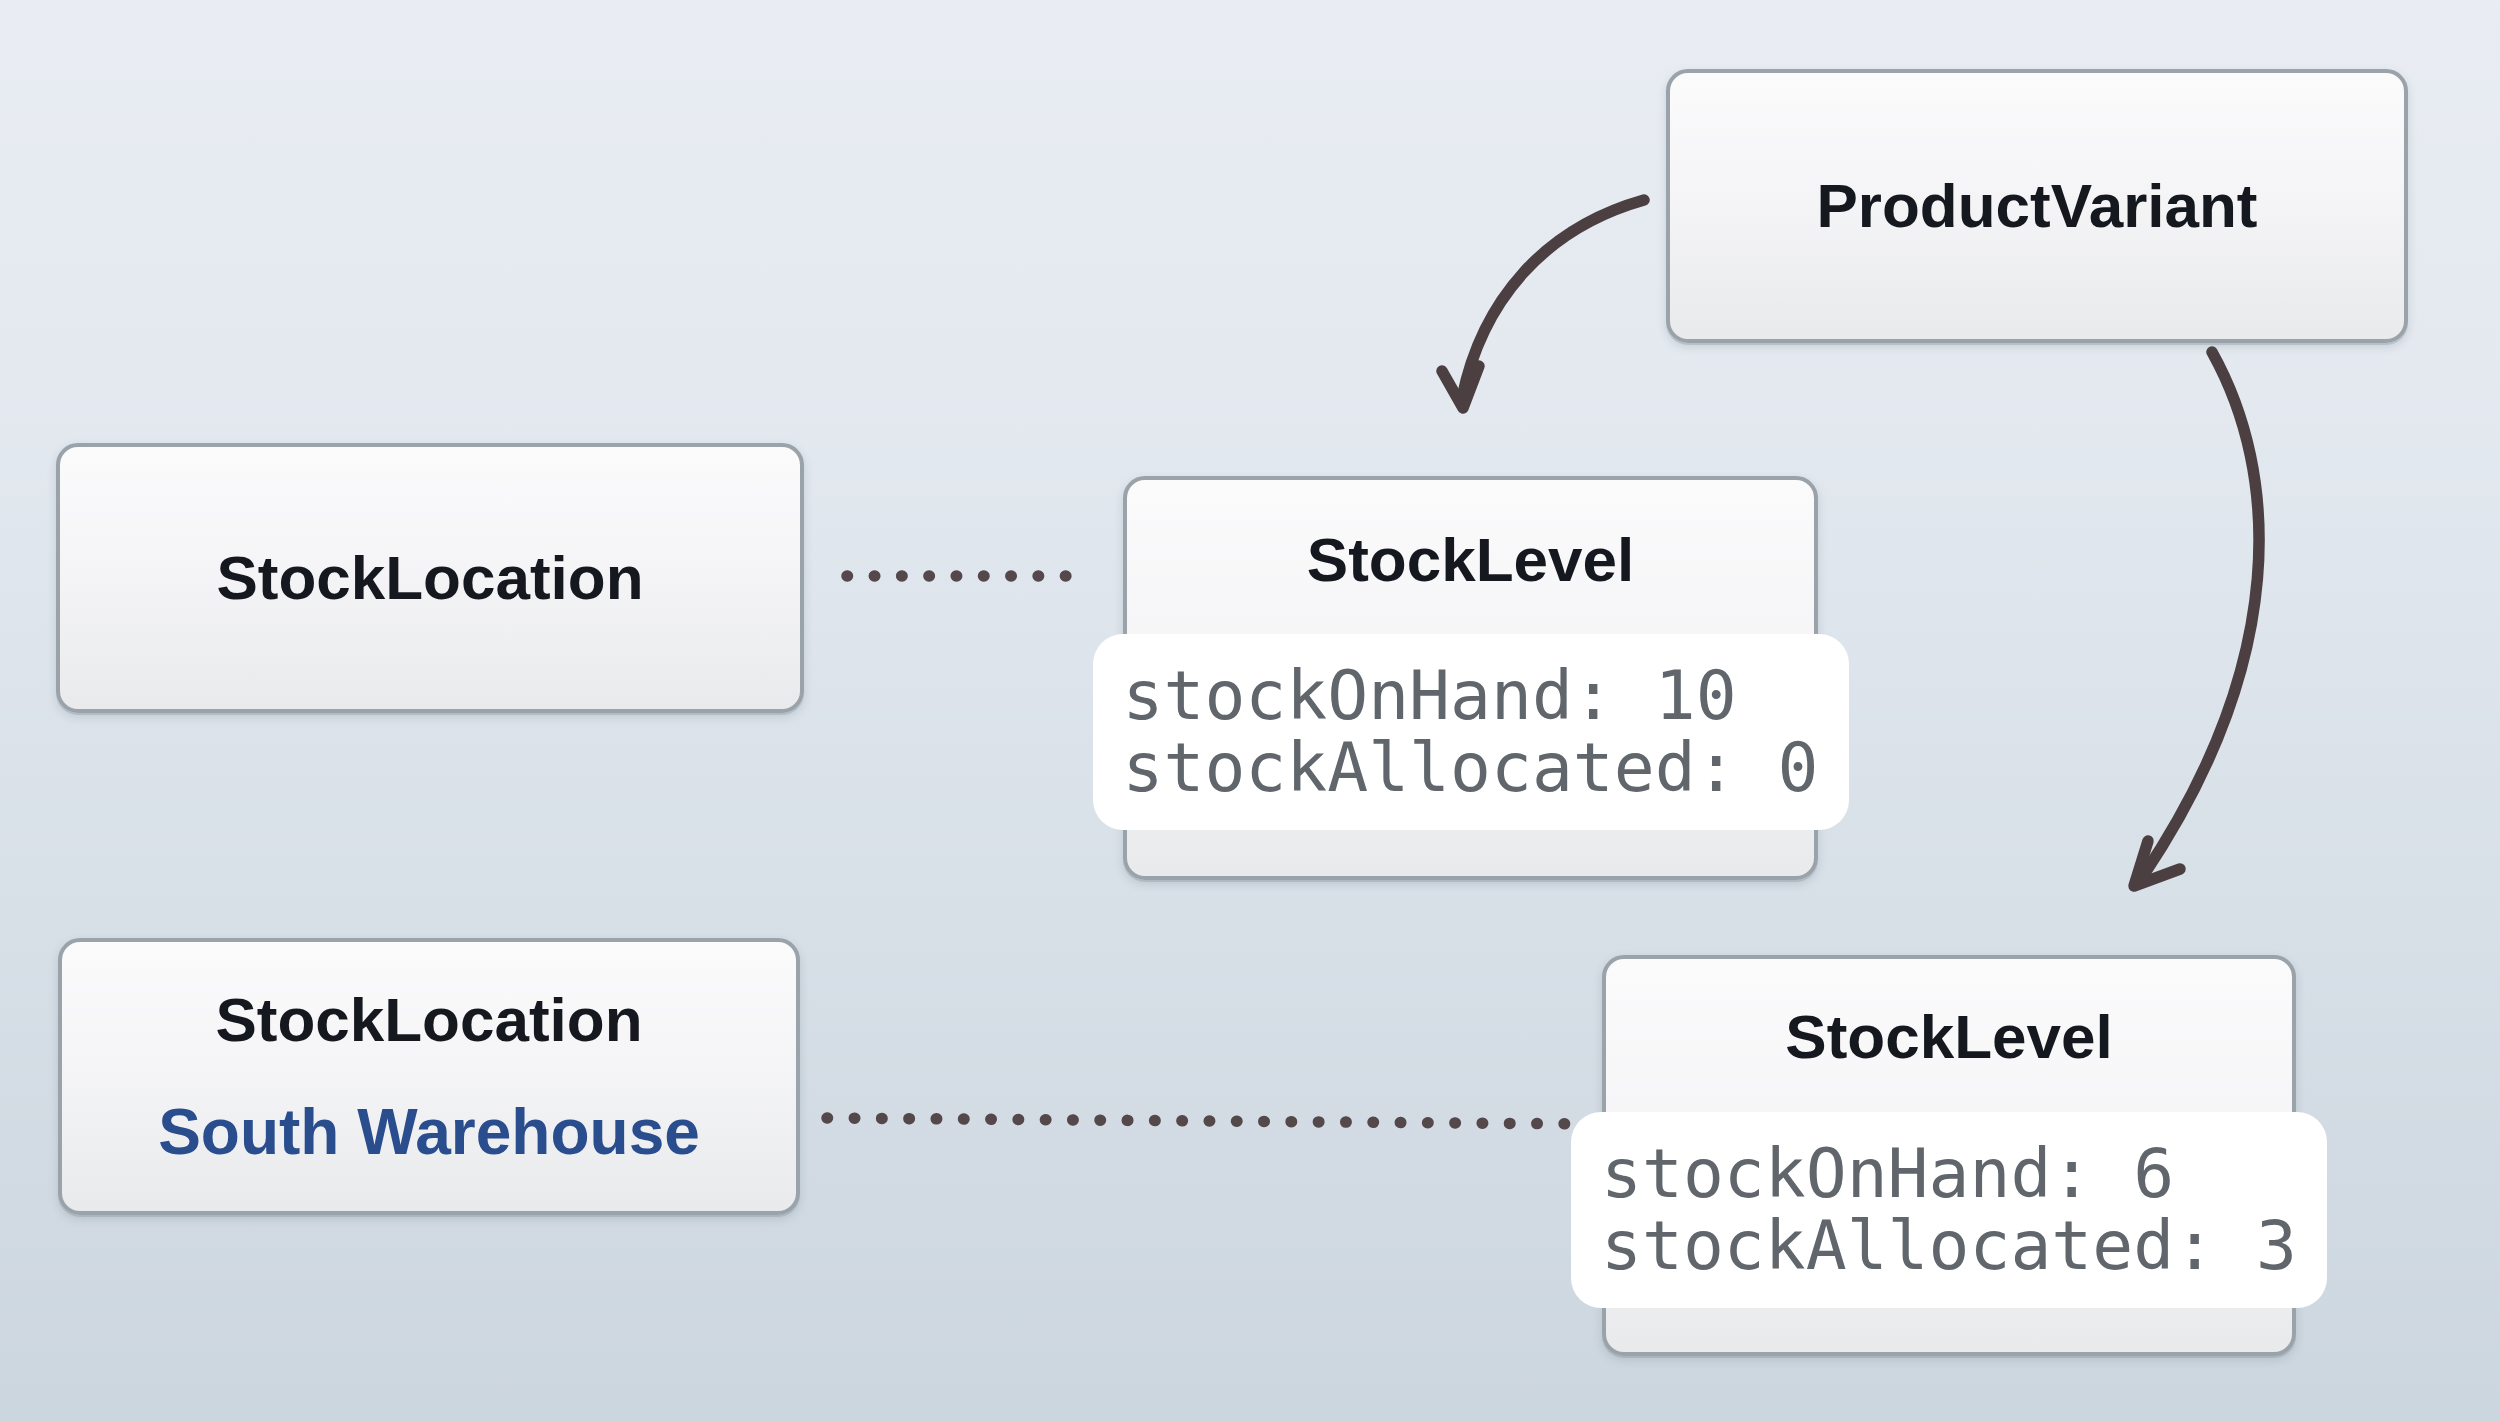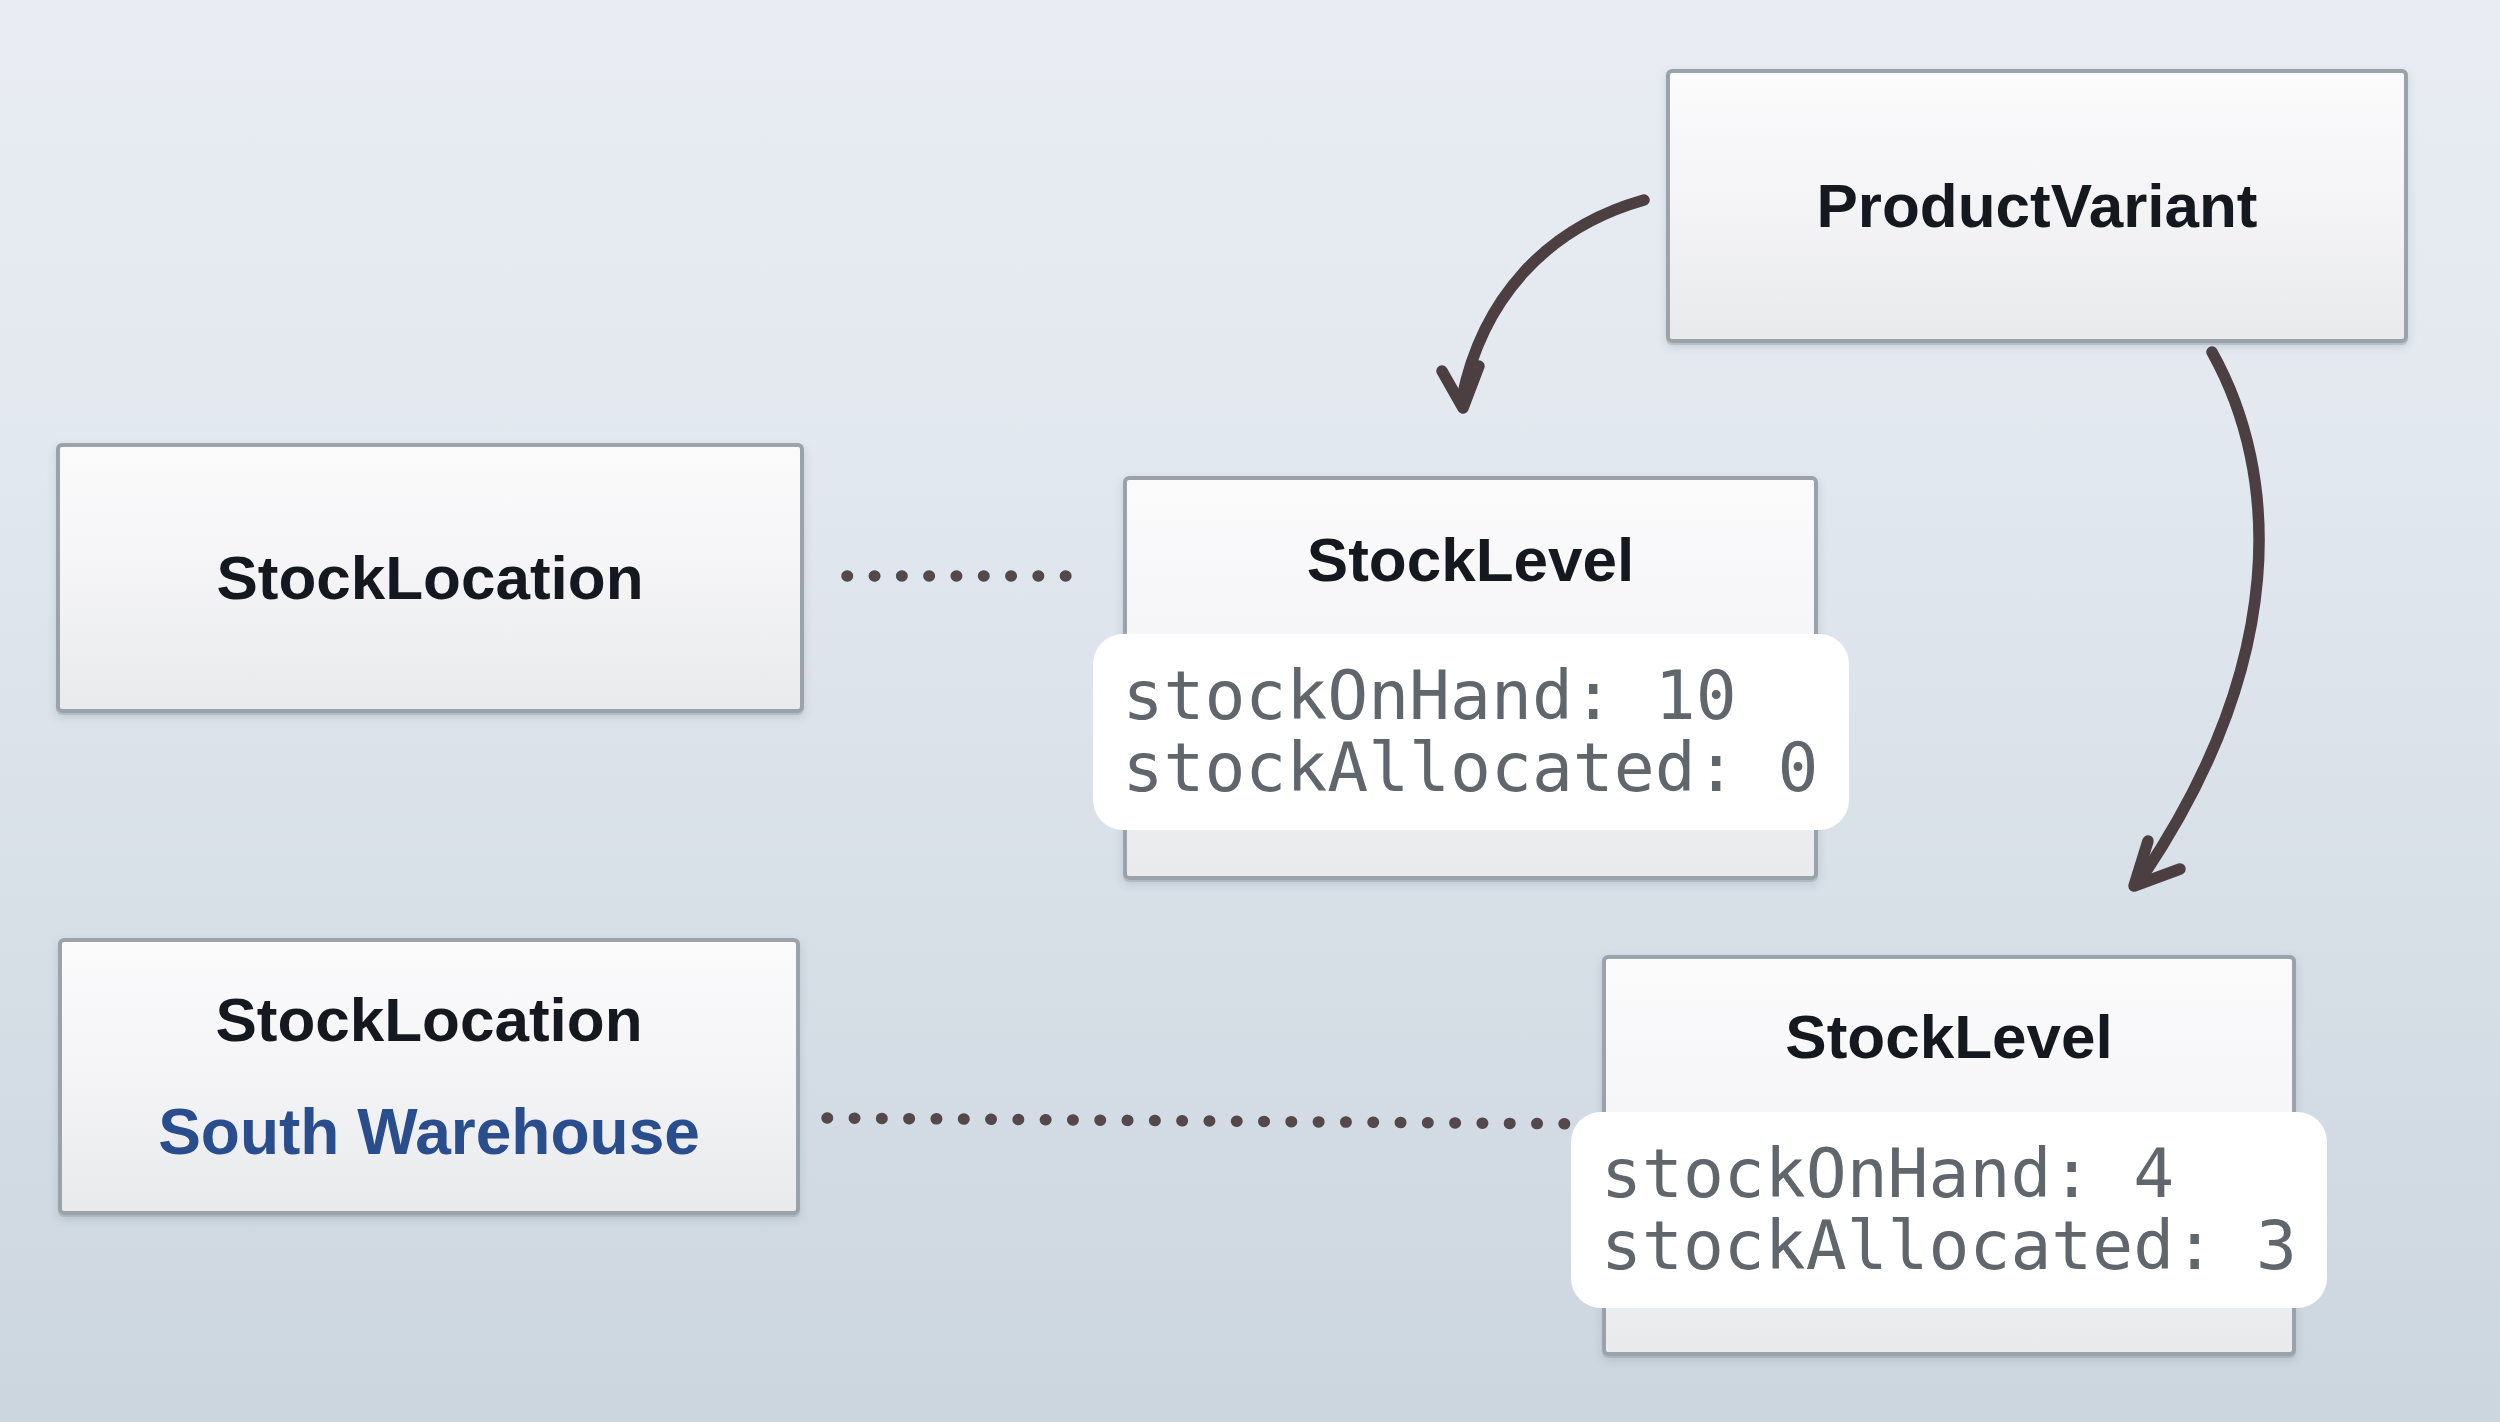--- a/index.html
+++ b/index.html
@@ -36,21 +36,21 @@
     stroke: #4b3f42;
     stroke-width: 11.5;
     stroke-linecap: round;
     stroke-linejoin: round;
     fill: none;
   }
   .node {
     position: absolute;
     box-sizing: border-box;
     border: 4px solid #9aa3aa;
-    border-radius: 6px;
+    border-radius: 22px;
     background: linear-gradient(180deg, #fbfbfc 0%, #f5f5f7 45%, #e9eaec 100%);
     box-shadow: 0 4px 10px rgba(96, 108, 122, 0.22), 0 2px 0 rgba(120, 130, 140, 0.25);
     display: flex;
     flex-direction: column;
     align-items: center;
     justify-content: center;
   }
   .node.entity { gap: 44px; }
   .node.level  { gap: 40px; margin-top: 44px; }
   .node-title {
@@ -115,18 +115,18 @@
   </div>
 
   <div class="node entity" style="left:58px; top:938px; width:742px; height:277px;">
     <div class="node-title">StockLocation</div>
     <div class="node-name">South Warehouse</div>
   </div>
 
   <div class="node level" style="left:1602px; top:911px; width:694px; height:401px;">
     <div class="node-title">StockLevel</div>
     <div class="code-panel">
-      <div class="code-line">stockOnHand: 4</div>
+      <div class="code-line">stockOnHand: 6</div>
       <div class="code-line">stockAllocated: 3</div>
     </div>
   </div>
 
 </div>
 
 </body></html>

